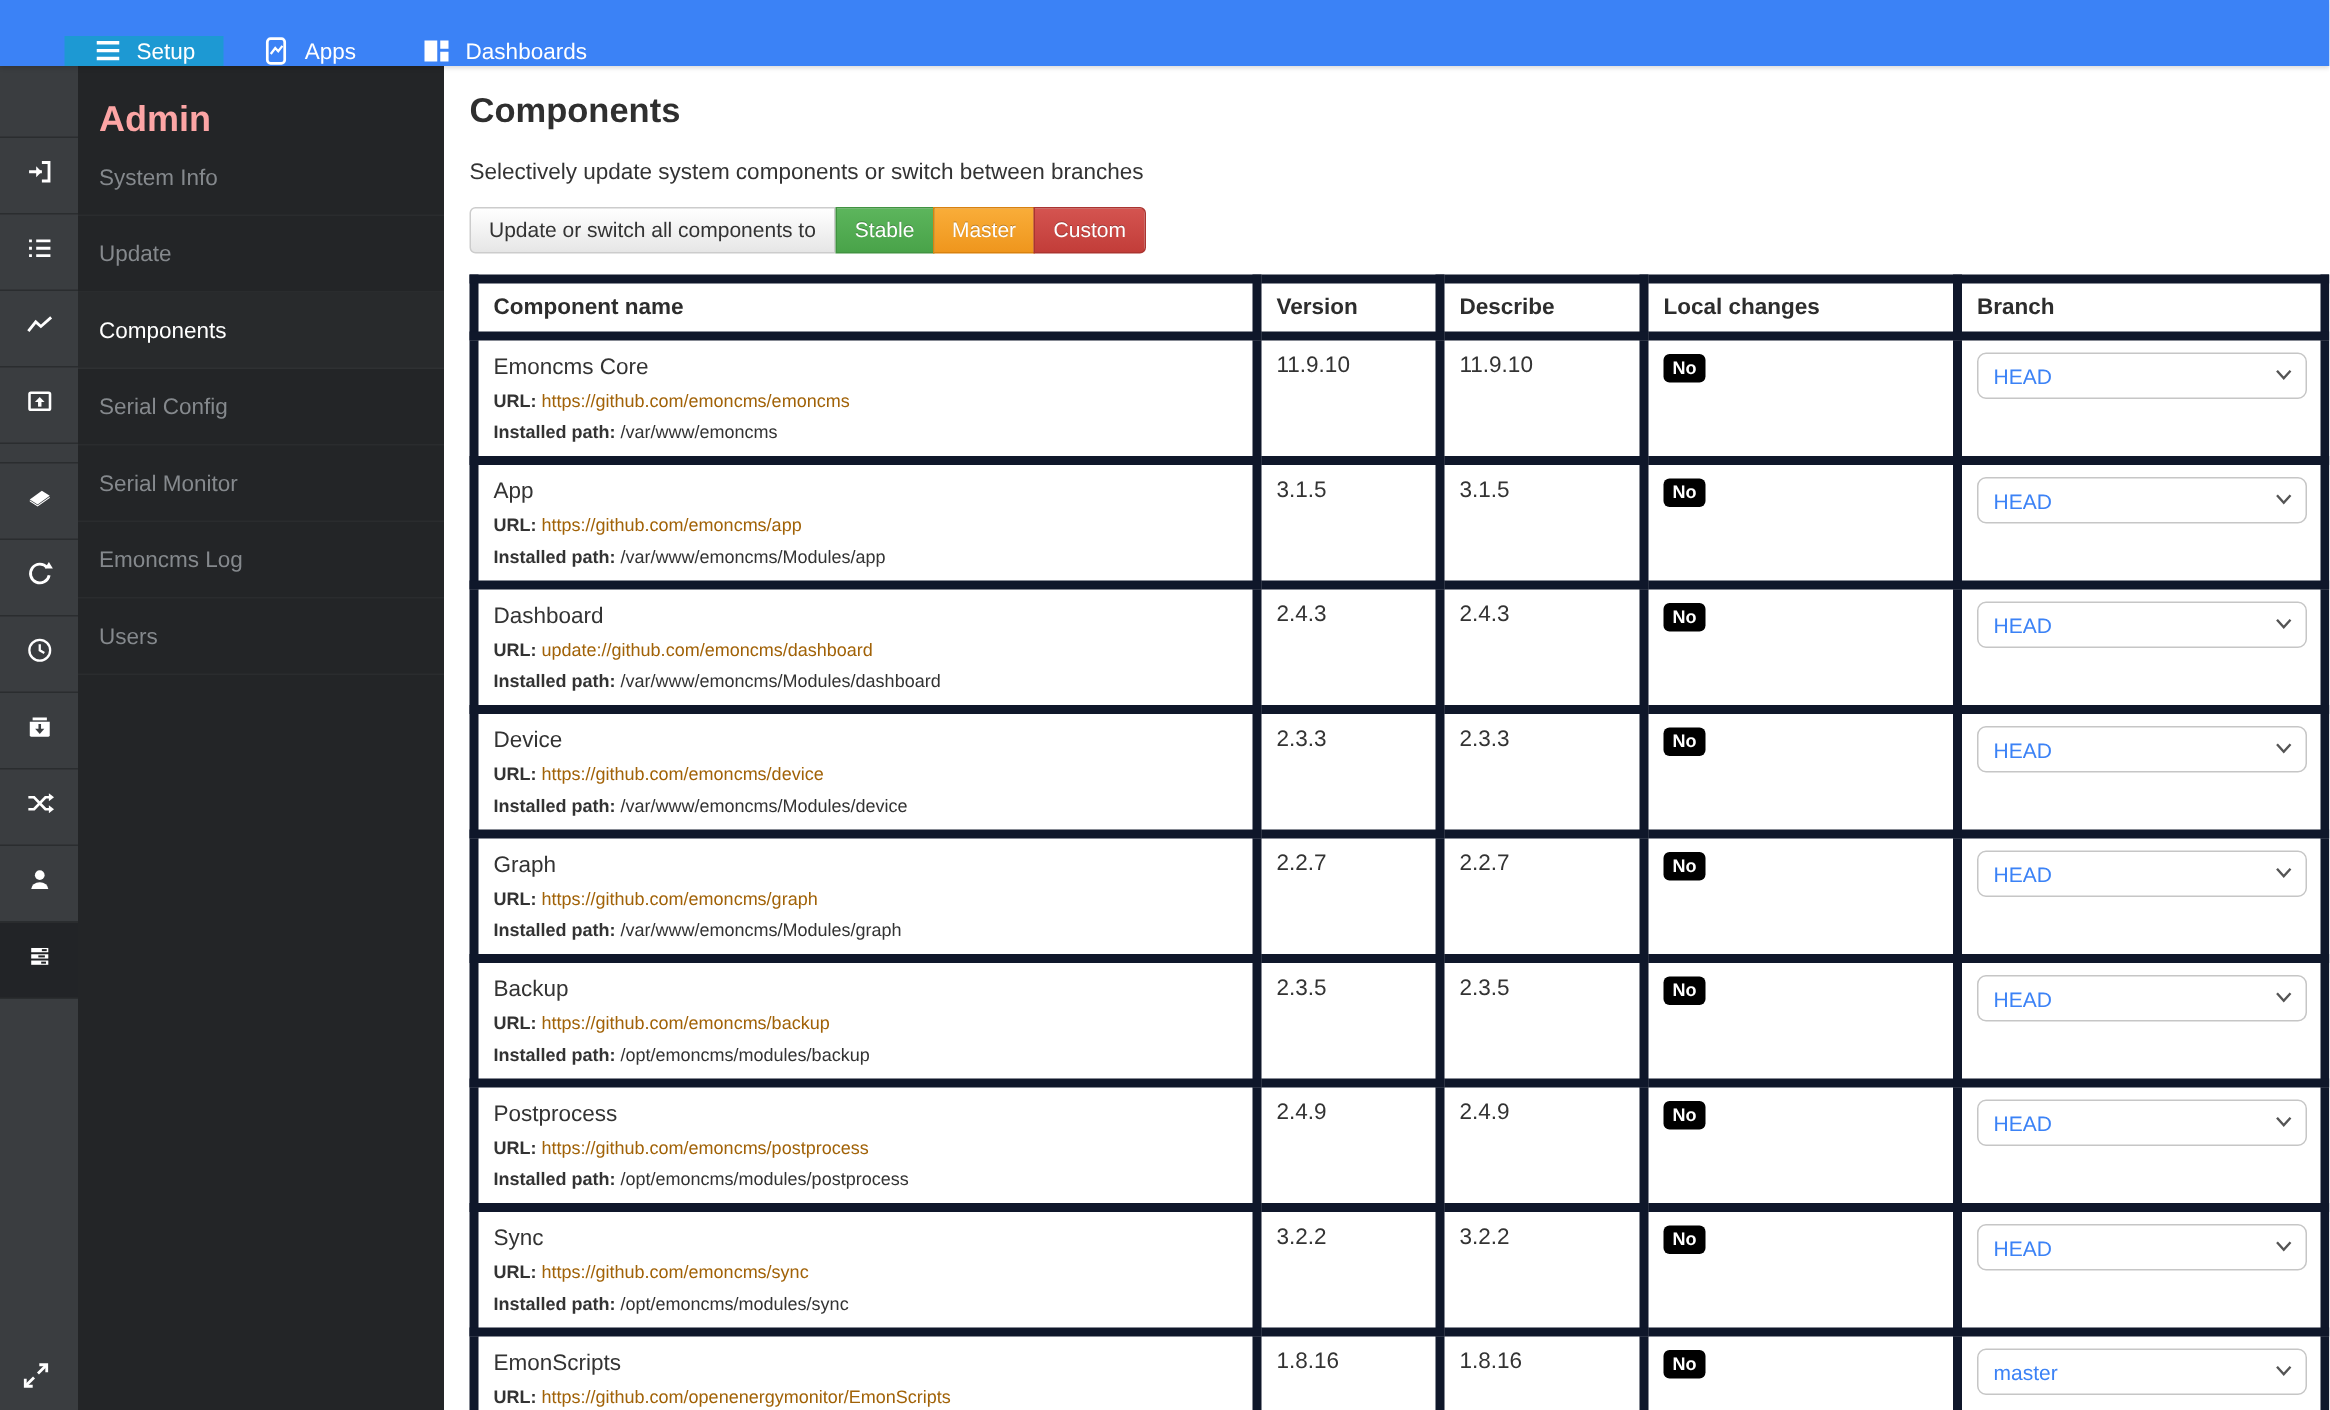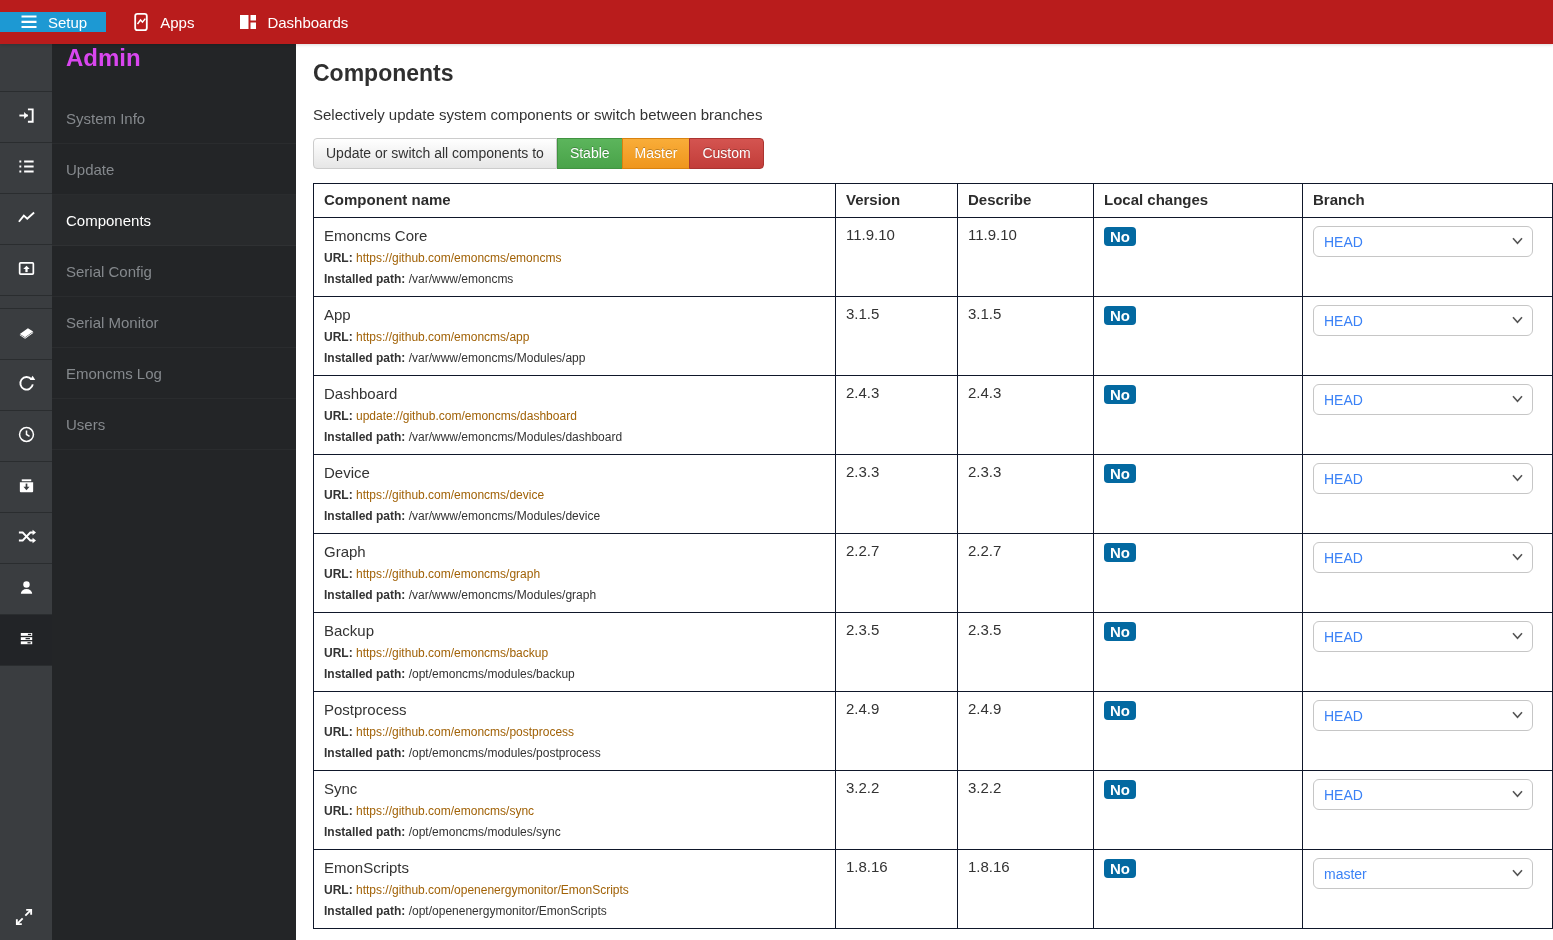--- a/index.html
+++ b/index.html
@@ -1,21 +1,21 @@
 <!DOCTYPE html>
 <html><head>
 <meta charset="utf-8">
 <style>
   * { margin:0; padding:0; box-sizing:border-box; }
   html,body { width:1553px; height:940px; overflow:hidden; background:#fff;
               font-family:"Liberation Sans", sans-serif; }
 
   
-  .topbar { height:44px; background:#b91c1c; display:flex; align-items:center;
-            position:relative; z-index:5; box-shadow:0 1px 3px rgba(0,0,0,.15); }
+  .topbar { height:44px; background:#3b82f6; display:flex; align-items:flex-end;
+            position:relative; z-index:5; box-shadow:0 1px 3px rgba(0,0,0,.15);padding-left:43px; }
   .tab { display:flex; align-items:center; gap:9px; padding:0 19px; color:#fff;
          font-size:15px; cursor:pointer; }
   .tab.active { background:#1d99d3; }
   .tab + .tab { margin-left:6px; }
   .tab-icon { display:inline-flex; width:20px; height:20px; }
   .tab-icon svg { width:20px; height:20px; }
 
   
   .layout { display:flex; height:896px; }
 
@@ -26,21 +26,21 @@
                border-bottom:1px solid #2a2d2f; color:#fff; cursor:pointer; }
   .icon-cell.divider { height:13px; cursor:default; }
   .icon-cell.active { background:#222427; }
   .icon-cell svg { width:19px; height:19px; }
   .strip-expand { position:absolute; bottom:10px; left:13px; width:24px; height:24px;
                   color:#fff; cursor:pointer; }
   .strip-expand svg { width:22px; height:22px; }
 
   
   .menu { width:244px; background:#232527; flex:none; color:#85898d; }
-  .menu-title { color:#d946ef; font-size:24px; font-weight:bold; padding:0 0 0 14px;
+  .menu-title { color:#fca5a5; font-size:24px; font-weight:bold; padding:22px 0 0 14px;
                 height:49px; }
   .menu-item { height:51px; line-height:51px; padding-left:14px; font-size:15px;
                border-bottom:1px solid rgba(255,255,255,.035); cursor:pointer; }
   .menu-item.active { color:#fff; background:rgba(255,255,255,.025); }
 
   
   .content { flex:1; background:#fff; padding:14px 0 0 17px; overflow:hidden; }
   .page-title { font-size:23px; font-weight:bold; color:#2f2f2f; margin-top:2px; }
   .subtitle { font-size:15px; color:#333; margin-top:19px; }
 
@@ -50,30 +50,30 @@
          line-height:19px; }
   .btn + .btn { margin-left:-1px; }
   .btn-label { border-radius:4px 0 0 4px; border-color:#cccccc; }
   .btn-color { color:#fff; text-shadow:0 -1px 0 rgba(0,0,0,.25); }
   .btn-stable { background:linear-gradient(#5cb55c,#49a349); border-color:#419341; }
   .btn-master { background:linear-gradient(#f9ad39,#ef961d); border-color:#d9820f; }
   .btn-custom { background:linear-gradient(#d45450,#c23d39); border-color:#ab3430;
                 border-radius:0 4px 4px 0; }
 
   table { border-collapse:collapse; table-layout:fixed; width:1240px; margin-top:14px; }
-  th, td { border:1px solid #0f172a; text-align:left; vertical-align:top;
+  th, td { border:6px solid #0f172a; text-align:left; vertical-align:top;
            padding:8px 10px; }
   th { font-size:15px; font-weight:bold; color:#2d2d2d; height:34px; padding-top:7px; }
   tbody tr { height:79px; }
   .comp-name { font-size:15px; color:#333; line-height:19px; }
   .meta { font-size:12px; color:#333; line-height:15px; margin-top:6px; }
   .meta .lbl { font-weight:bold; }
   .meta a { color:#a16207; text-decoration:none; cursor:pointer; }
   .td-ver { font-size:15px; color:#333; }
-  .badge { display:inline-block; background:#0369a1; color:#fff; font-size:15px;
+  .badge { display:inline-block; background:#000000; color:#fff; font-size:12px;
            font-weight:bold; padding:2px 6px; border-radius:4px; line-height:15px;
            margin-top:1px; }
   .selwrap { position:relative; display:inline-block; width:220px; }
   .selwrap select { width:220px; height:31px; font-family:inherit; font-size:14px;
                     color:#3b82f6; border:1px solid #c6c6c6; border-radius:6px;
                     padding:0 26px 0 10px; background:#fff; appearance:none;
                     -webkit-appearance:none; cursor:pointer; }
   .chev { position:absolute; right:10px; top:11px; pointer-events:none; display:block;
           width:11px; height:8px; }
   .chev svg { width:11px; height:8px; display:block; }

